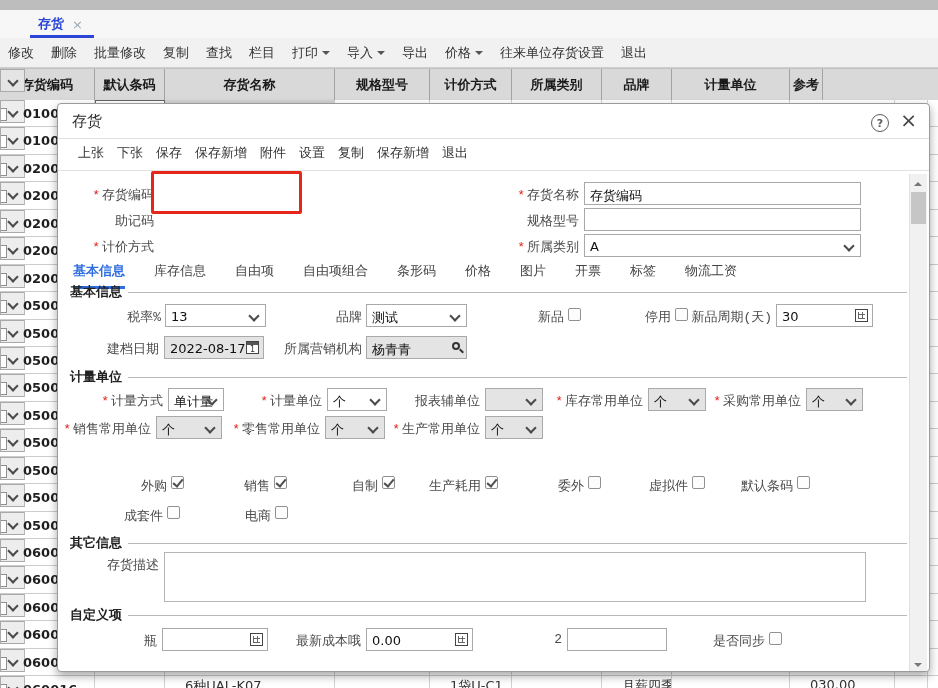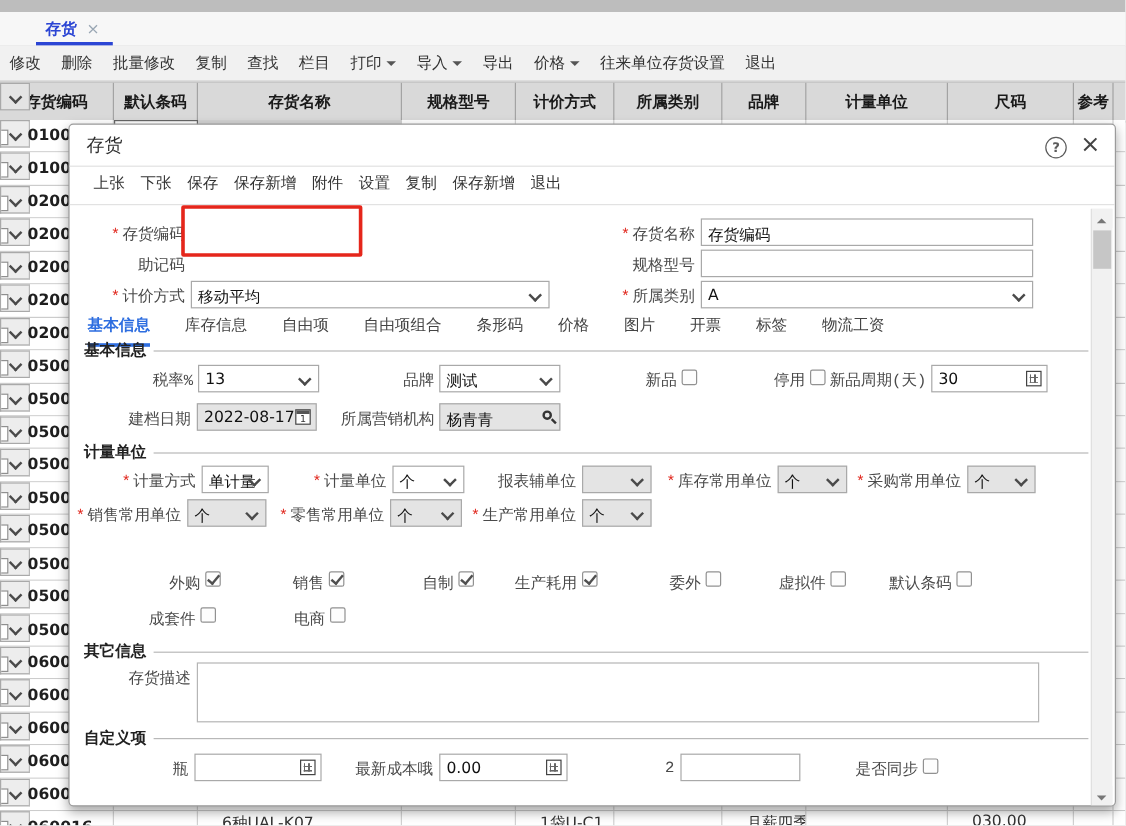--- a/index.html
+++ b/index.html
@@ -138,21 +138,20 @@
   <div class="thead" id="thead">
       <div class="th sel" style="width: 10px;"></div>
       <div class="th" style="width: 95px;">存货编码</div>
       <div class="th" style="width: 70px;">默认条码</div>
       <div class="th" style="width: 170px;">存货名称</div>
       <div class="th" style="width: 95px;">规格型号</div>
       <div class="th" style="width: 82px;">计价方式</div>
       <div class="th" style="width: 90px;">所属类别</div>
       <div class="th" style="width: 70px;">品牌</div>
       <div class="th" style="width: 118px;">计量单位</div>
-      <div class="th" style="width: 105px;">尺码</div>
       <div class="th" style="width: 33px;">参考</div>
     </div>
   <div class="tbody" id="tbody">
       <div class="trow">
         <div class="td sel" style="width: 10px;">
           <div class="pbox"></div>
         </div>
         <div class="td code" style="width: 95px;">01000</div>
         <div class="td edit" style="width: 70px;"></div>
         <div class="td shade" style="width: 170px;"></div>
@@ -501,21 +500,20 @@
 
     <div class="lbl" style="right:775px;top:82px"><span class="req">*</span><span>存货编码</span></div>
     <div class="lbl" style="right:350px;top:82px"><span class="req">*</span><span>存货名称</span></div>
     <div class="inp" style="left:526px;top:78px;width:277px">存货编码</div>
 
     <div class="lbl" style="right:775px;top:108px">助记码</div>
     <div class="lbl" style="right:350px;top:108px">规格型号</div>
     <div class="inp" style="left:526px;top:104px;width:277px"></div>
 
     <div class="lbl" style="right:775px;top:134px"><span class="req">*</span><span>计价方式</span></div>
-    <div class="sel" style="left:101px;top:130px;width:299px">移动平均</div>
     <div class="lbl" style="right:350px;top:134px"><span class="req">*</span><span>所属类别</span></div>
     <div class="sel" style="left:526px;top:130px;width:277px">A</div>
 
     <div class="dlg-tabs" id="dlgtabs">
         <div class="dtab active">基本信息</div>
         <div class="dtab">库存信息</div>
         <div class="dtab">自由项</div>
         <div class="dtab">自由项组合</div>
         <div class="dtab">条形码</div>
         <div class="dtab">价格</div>

